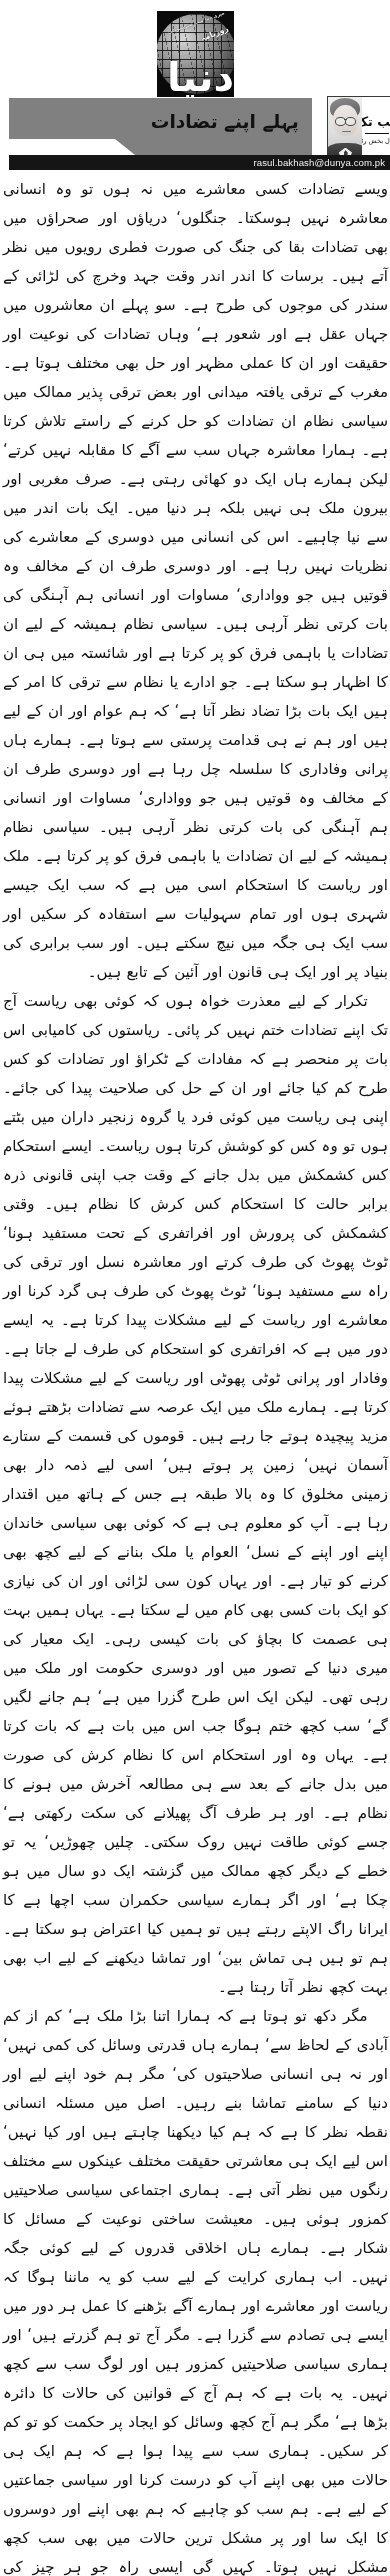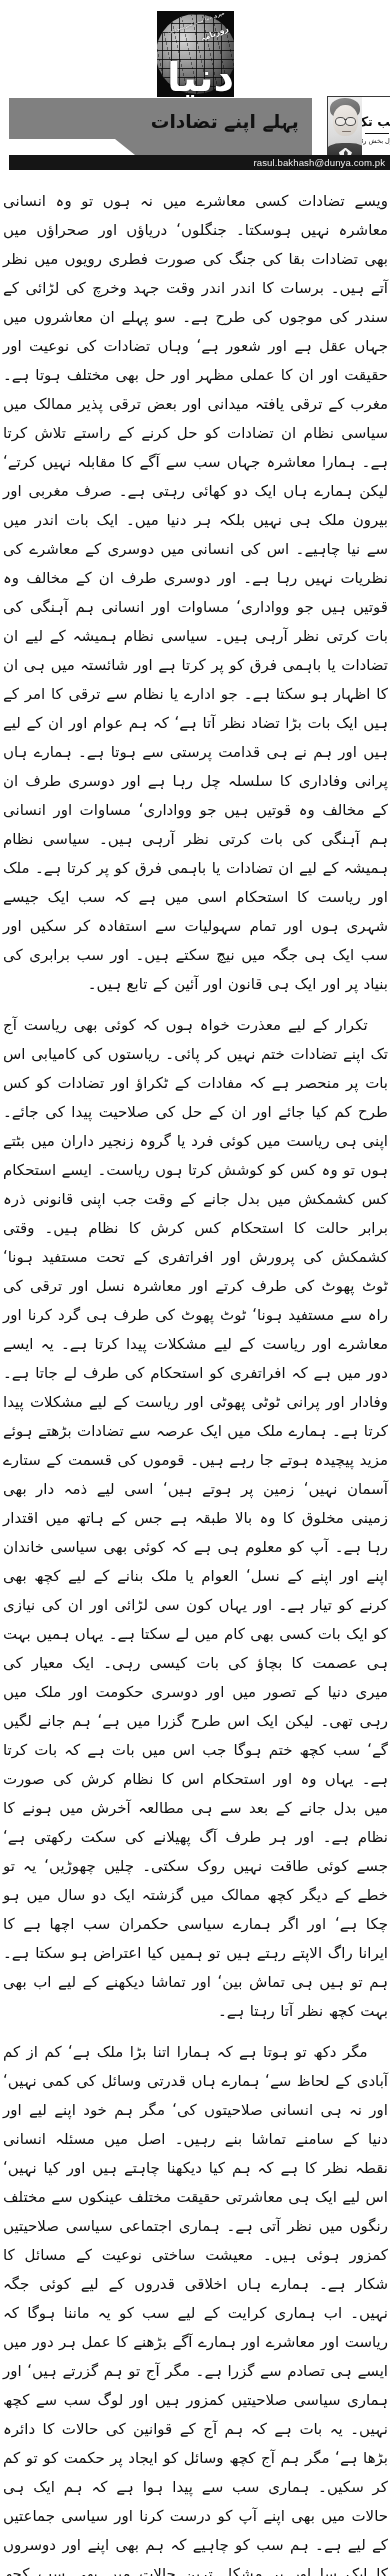--- a/index.html
+++ b/index.html
@@ -142,21 +142,21 @@
   
   .article{
     position:absolute;left:3px;top:175px;width:385px;
     direction:rtl;text-align:justify;text-align-last:right;
     color:#111;
     font-family:"DejaVu Sans","Liberation Sans",sans-serif;
     font-size:15px;
     line-height:29px;
     word-spacing:0.6px;
   }
-  .article p{margin:12px 0 0 0;text-indent:0;}
+  .article p{margin:0 0 0 0;text-indent:0;}
   .article p + p{text-indent:20.4px;}
   .article p:last-child{text-align-last:center;}
 </style>
 </head>
 <body>
 
 <div class="page">
 
   <div class="masthead">
     <div class="globe-box">

